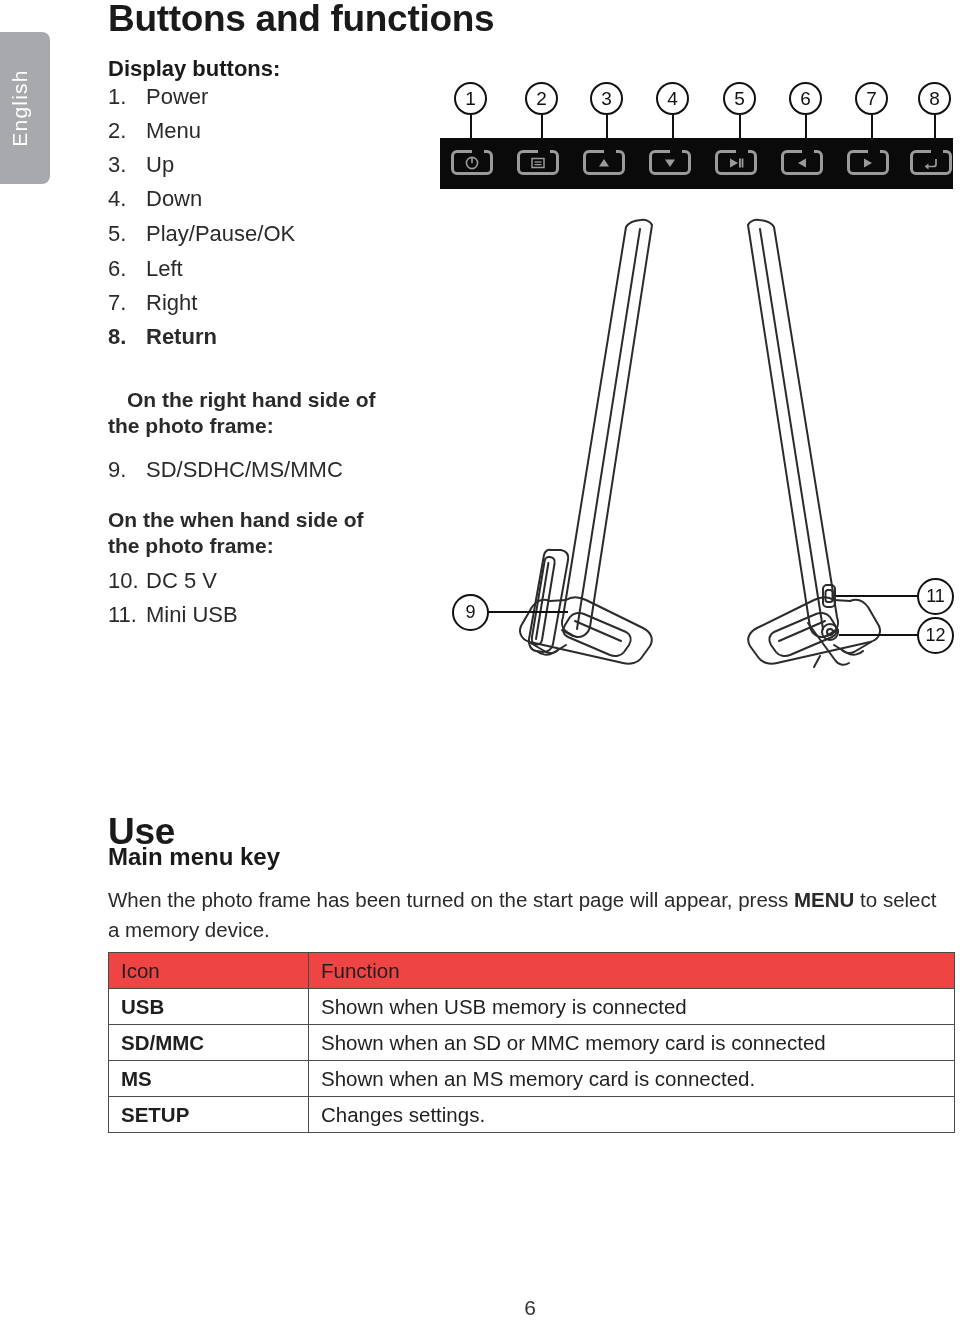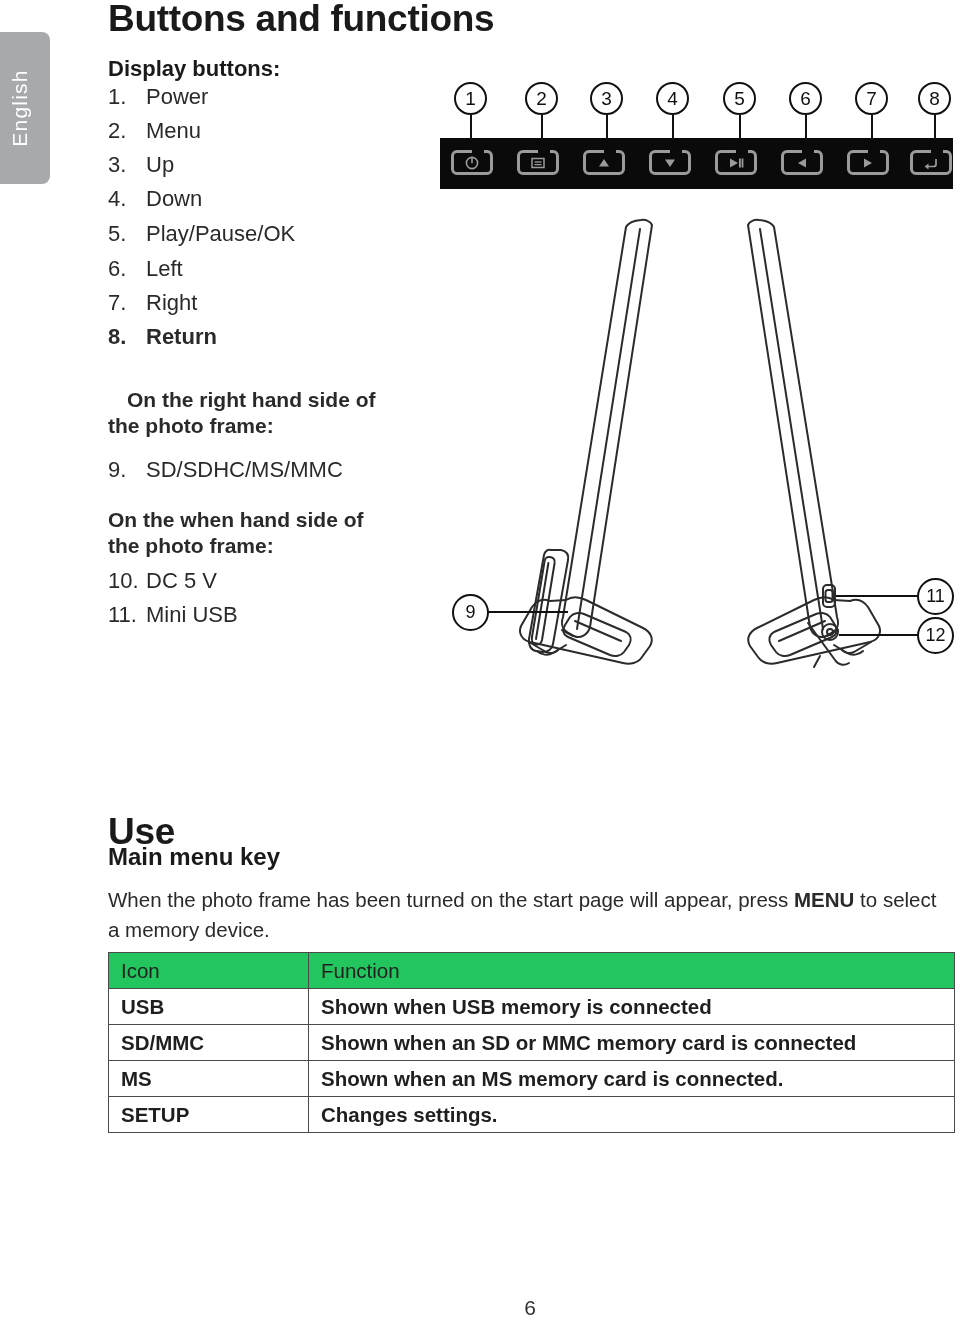--- a/index.html
+++ b/index.html
@@ -159,26 +159,26 @@
   .tbl td, .tbl th {
     border: 1.6px solid #4a4a4a;
     padding: 5px 12px;
     font-size: 20.5px;
     text-align: left;
     vertical-align: middle;
     height: 36px;
     color: #1f1f1f;
   }
   .tbl thead th {
-    background: #22c55e;
+    background: #ef4444;
     font-weight: 400;
   }
   .tbl .col-icon { width: 200px; }
   .tbl td.icon-cell { font-weight: 700; }
-  .tbl td.fn-cell { font-weight: 700; }
+  .tbl td.fn-cell { font-weight: 400; }
 
   
   .page-num {
     position: absolute;
     left: 0; right: 0;
     top: 1296px;
     text-align: center;
     font-size: 21px;
     color: #333333;
   }

